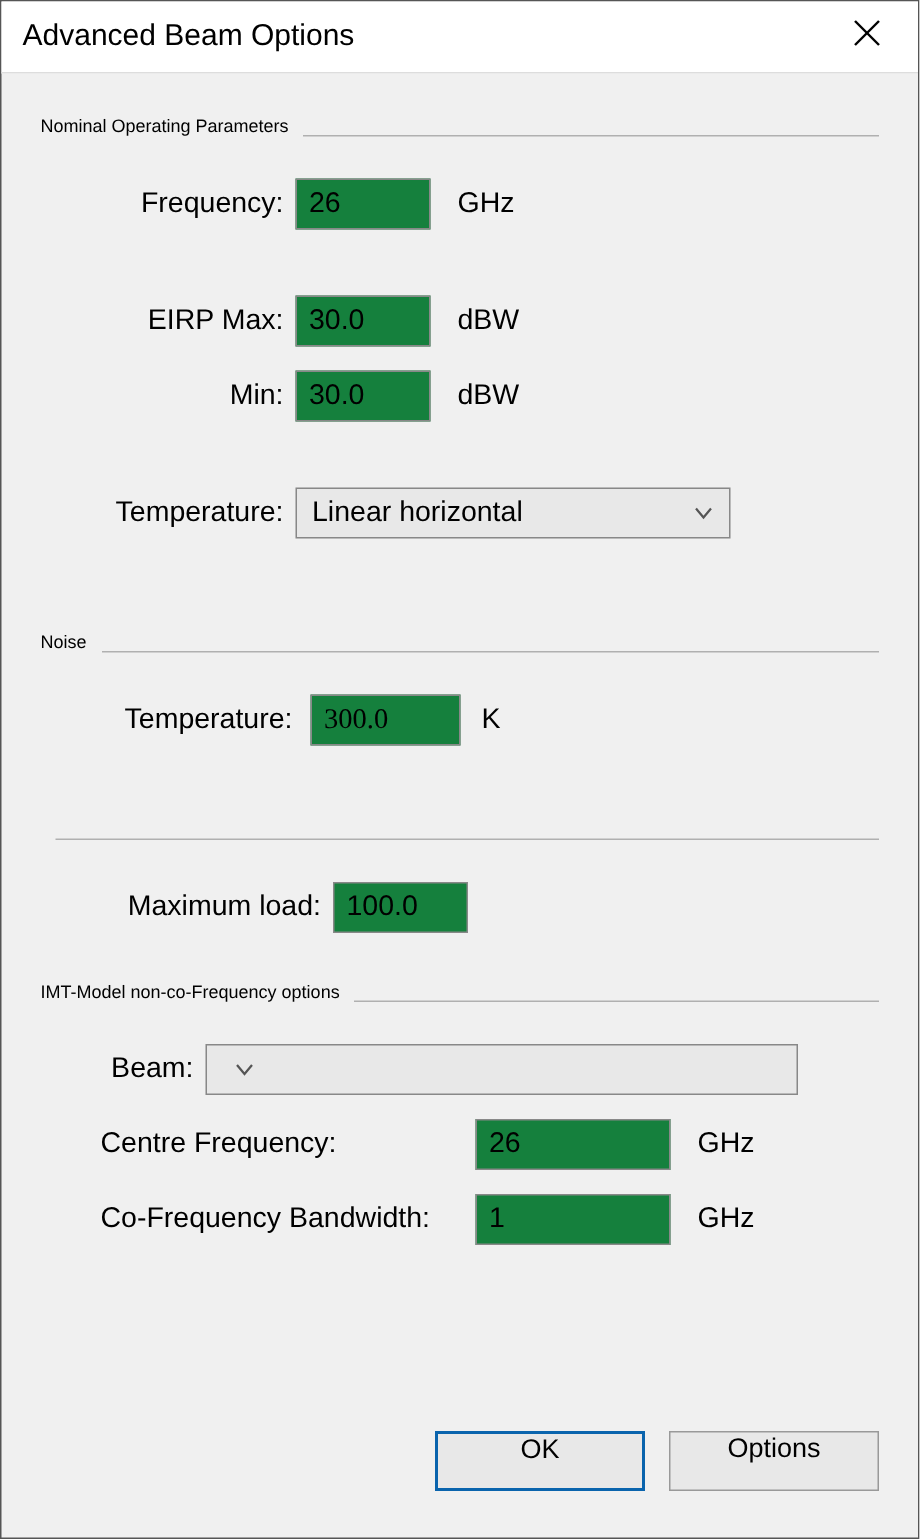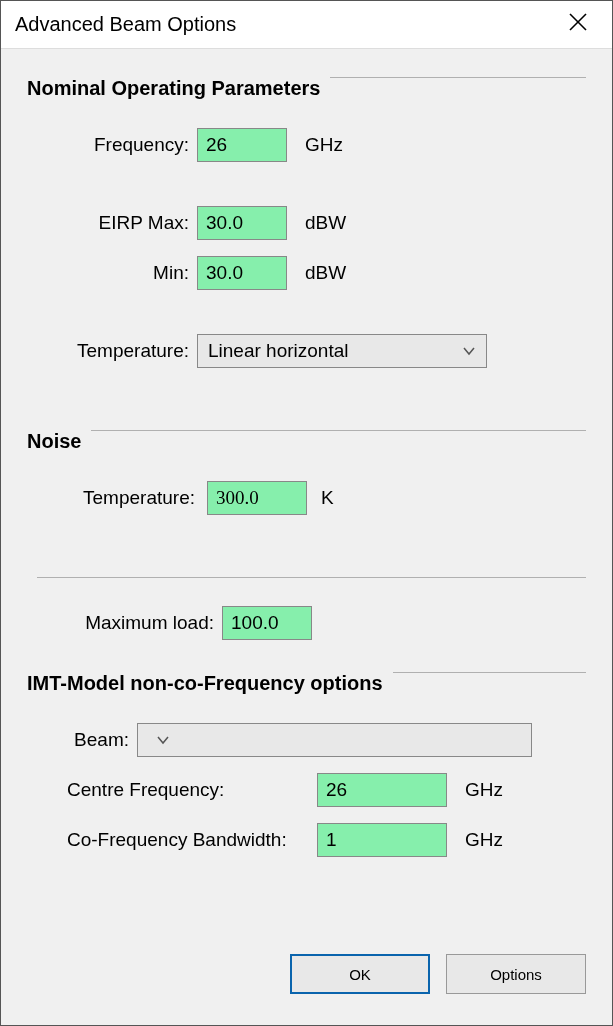--- a/index.html
+++ b/index.html
@@ -36,23 +36,23 @@
     cursor: pointer;
   }
   .close-btn svg { width: 18px; height: 18px; }
   .content {
     flex: 1;
     padding: 22px 26px 10px 26px;
     overflow: hidden;
   }
   .group-header {
     display: flex;
-    align-items: flex-start;
-    font-weight: bold;
-    font-size: 20px;
+    align-items: flex-end;
+    font-weight: normal;
+    font-size: 12px;
     margin-top: 6px;
     margin-bottom: 18px;
   }
   .group-header .line {
     flex: 1;
     height: 1px;
     background: #b0b0b0;
     margin-left: 10px;
   }
   .row {
@@ -71,21 +71,21 @@
   .row-traffic .label { width: 195px; text-align: right; padding-right: 8px; }
   .row-traffic .field { width: 90px; }
   .row-imt-type .label { width: 110px; text-align: right; padding-right: 8px; }
   .row-imt-type .select { width: 395px; }
   .row-imt .label { width: 290px; text-align: left; padding-left: 40px; }
   .row-imt .field { width: 130px; }
   .row-imt .unit { margin-left: 18px; }
   input.field {
     height: 34px;
     border: 1px solid #888;
-    background: #86efac;
+    background: #15803d;
     font-size: 19px;
     padding: 0 8px;
     font-family: inherit;
   }
   .select {
     height: 34px;
     border: 1px solid #888;
     background: #e8e8e8;
     display: flex;
     align-items: center;
@@ -106,24 +106,24 @@
     align-items: center;
     padding: 0 26px 18px 0;
     gap: 16px;
   }
   .btn {
     width: 140px;
     height: 40px;
     background: #e8e8e8;
     border: 1px solid #999;
     display: flex;
-    align-items: center;
+    align-items: flex-start;
     justify-content: center;
     cursor: pointer;
-    font-size: 15px;
+    font-size: 18px;
   }
   .btn.default {
     border: 2px solid #0a64ad;
   }
 </style>
 </head>
 <body>
 
 <div class="window">
   <div class="titlebar">

